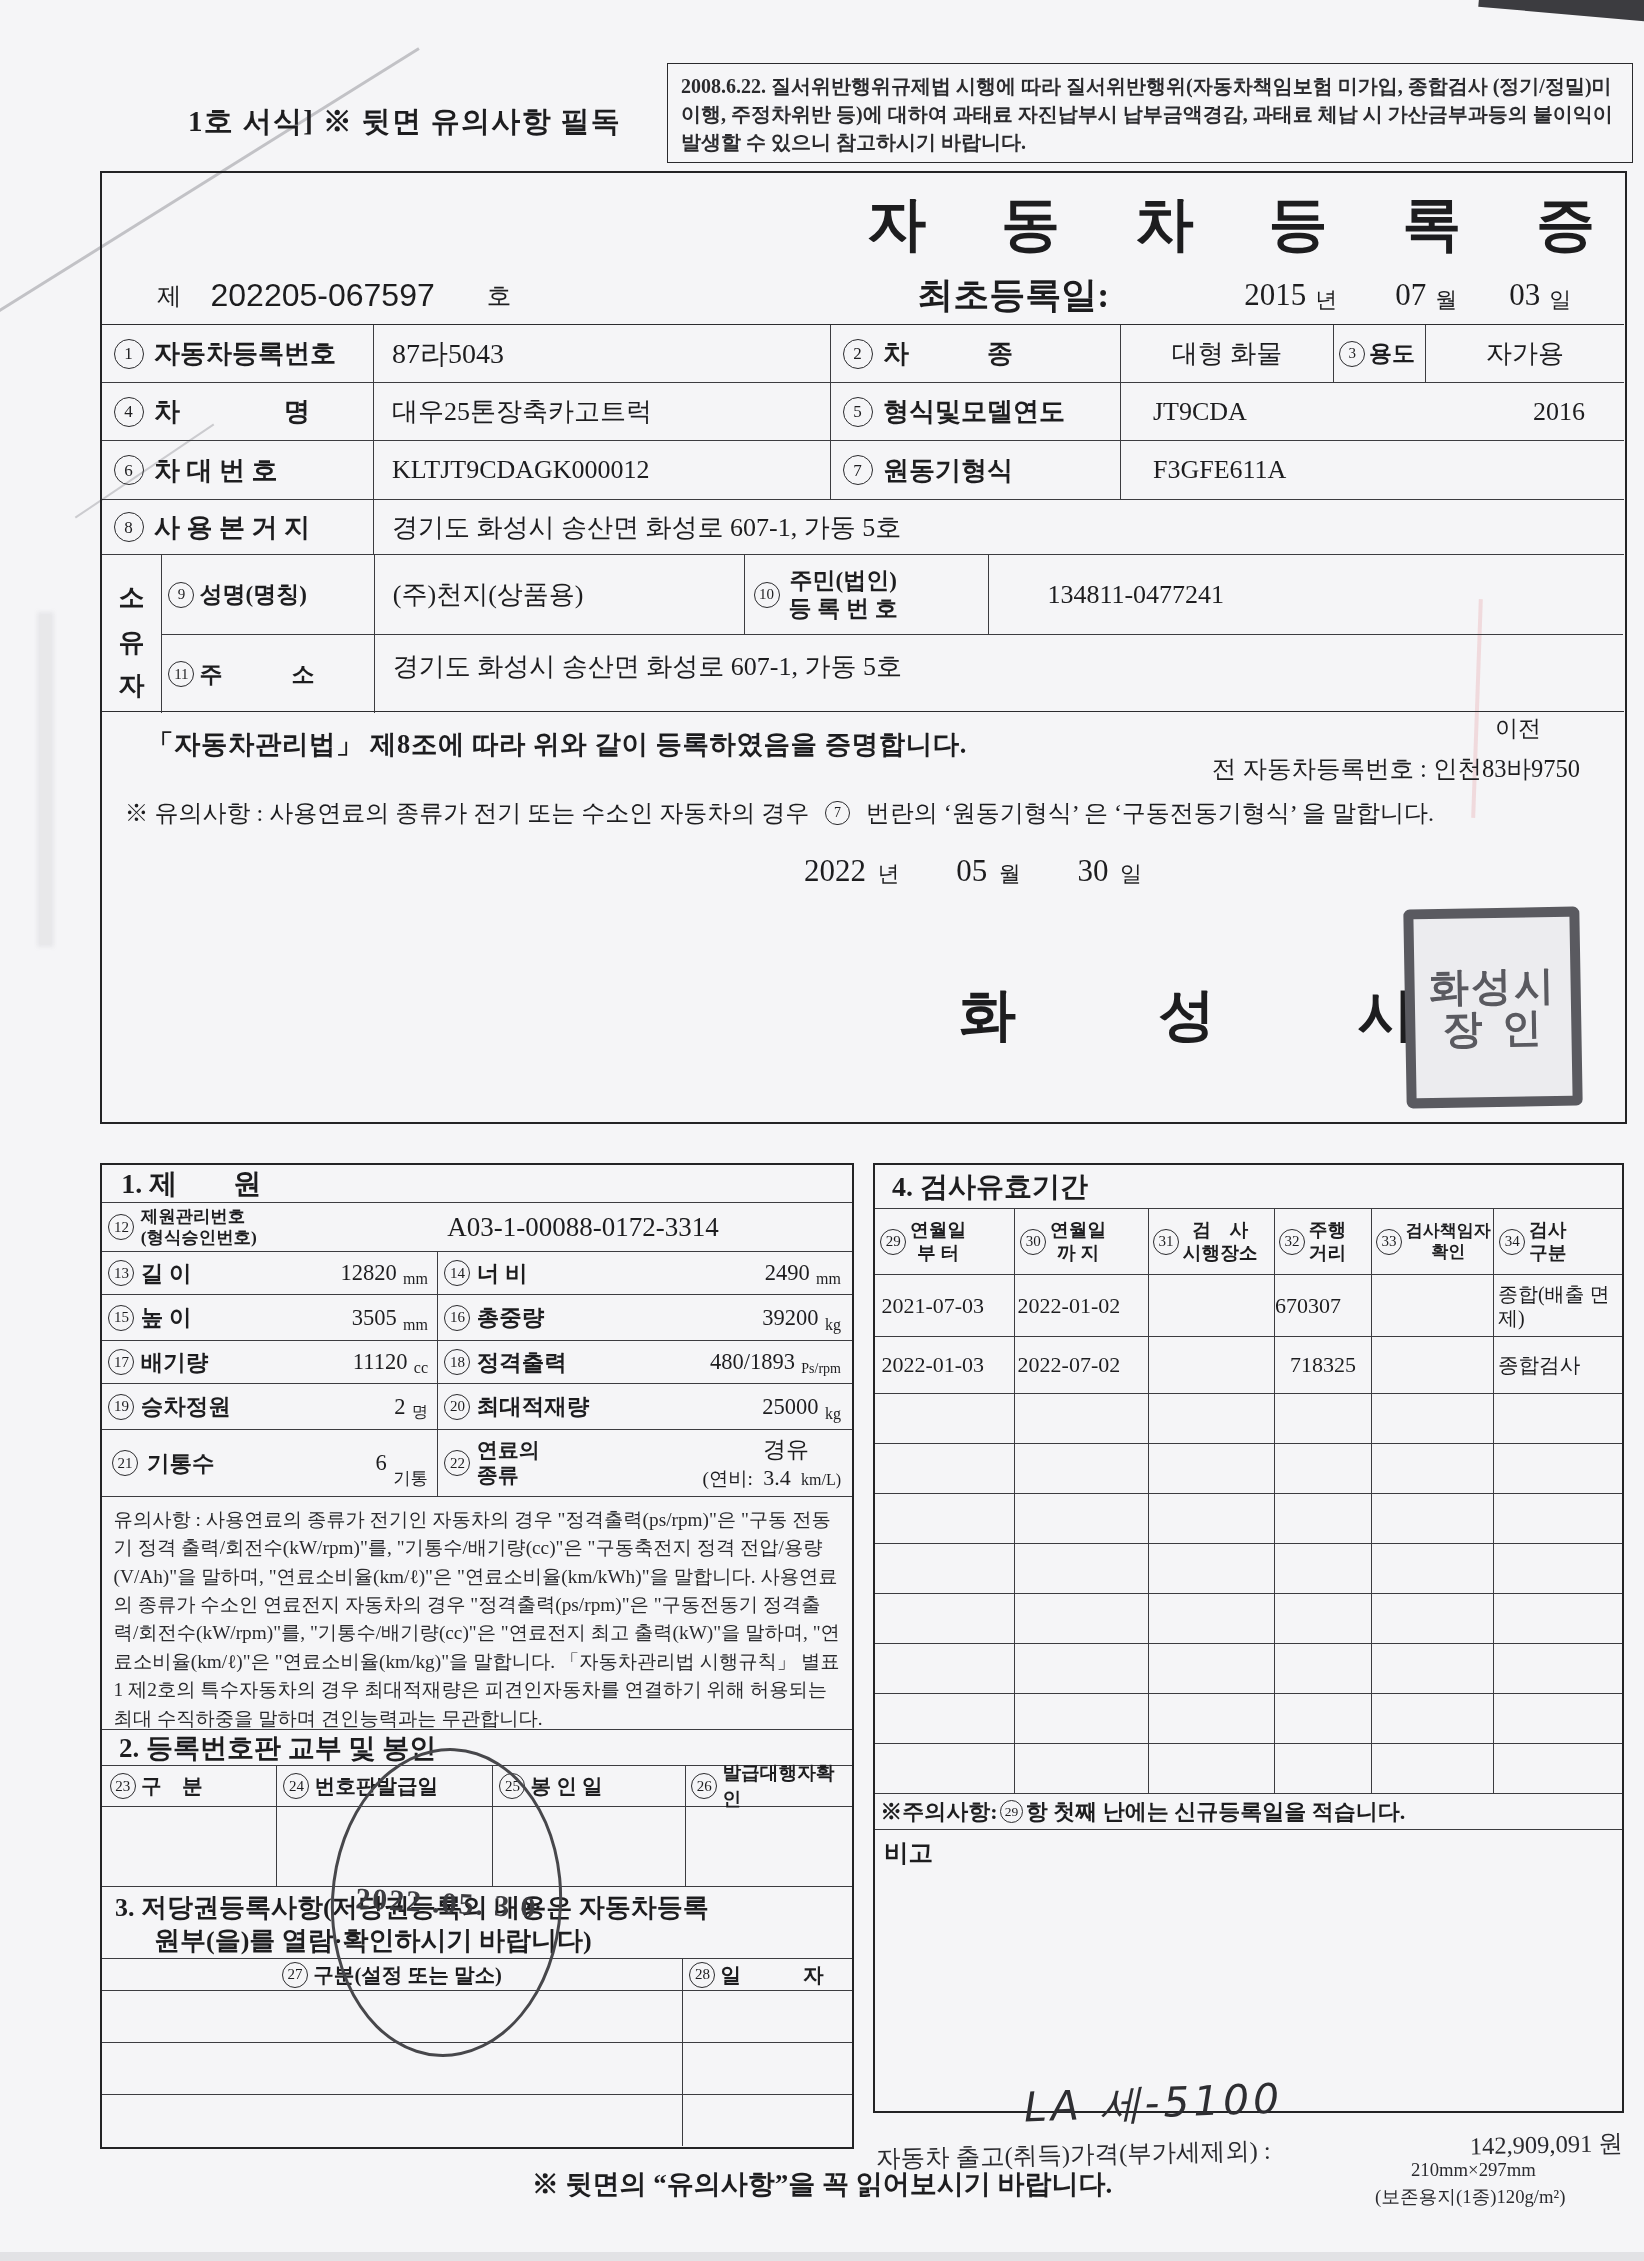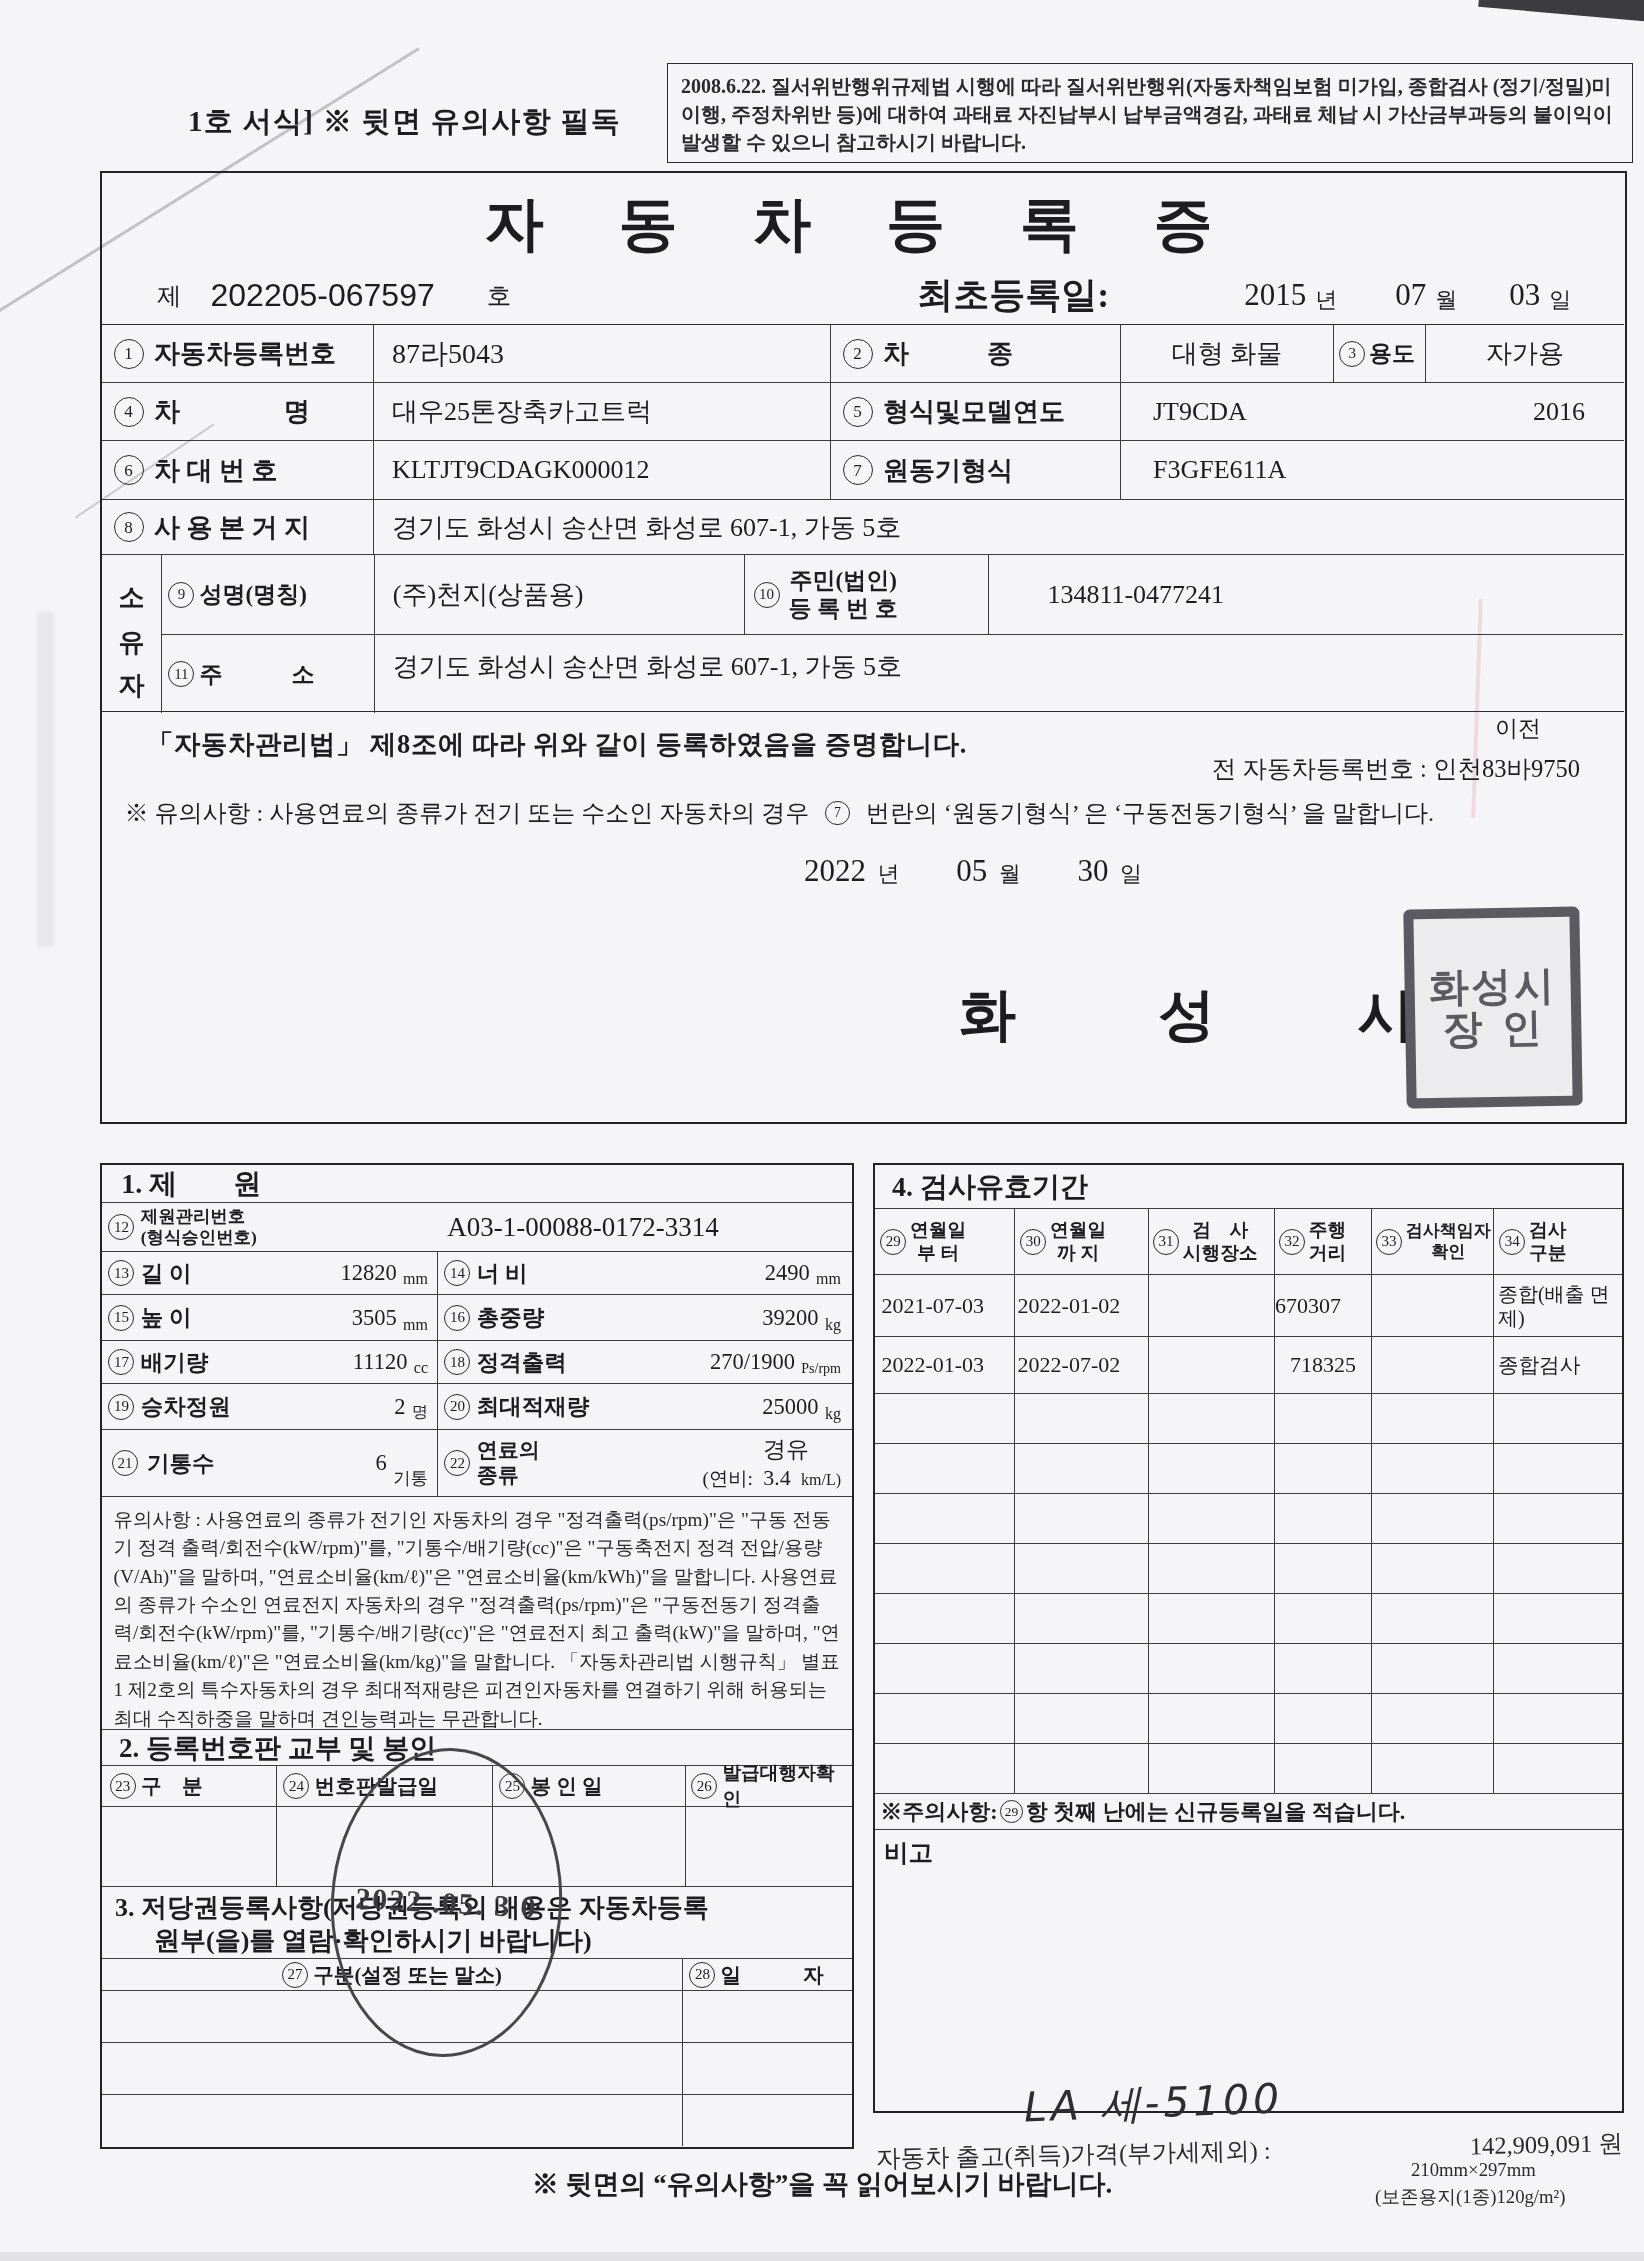--- a/index.html
+++ b/index.html
@@ -35,21 +35,21 @@
 
   <div class="abs" style="left:188px;top:102px;font-size:29px;font-weight:bold;letter-spacing:1.3px;">1호 서식] ※ 뒷면 유의사항 필독</div>
 
   <div class="abs c" style="left:667px;top:63px;width:966px;height:100px;border:1.9px solid #2a2a2d;padding:7.7px 13px;
               font-size:20px;line-height:1.42;font-weight:bold;color:#2a2a2d;">
     <span>2008.6.22. 질서위반행위규제법 시행에 따라 질서위반행위(자동차책임보험 미가입, 종합검사 (정기/정밀)미이행, 주정차위반 등)에 대하여 과태료 자진납부시 납부금액경감, 과태료 체납 시 가산금부과등의 불이익이 발생할 수 있으니 참고하시기 바랍니다.</span>
   </div>
 
   <div class="abs bx" style="left:100px;top:171px;width:1527px;height:953px;">
 
-    <div class="abs" style="left:0;right:0;top:11.6px;text-align:center;font-size:59px;font-weight:bold;letter-spacing:30px;">자 동 차 등 록 증</div>
+    <div class="abs" style="left:0;right:0;top:11.6px;text-align:right;font-size:59px;font-weight:bold;letter-spacing:30px;">자 동 차 등 록 증</div>
 
     <div class="abs row" style="left:16px;top:97px;width:1488px;height:50px;align-items:center;">
       <span style="font-size:24.5px;margin-left:39px;">제</span>
       <span style="font-size:32px;margin-left:29px;font-family:'Liberation Sans',sans-serif;">202205-067597</span>
       <span style="font-size:24.5px;margin-left:52px;">호</span>
       <span style="font-size:36px;font-weight:bold;margin-left:406px;">최초등록일:</span>
       <span style="font-size:31px;margin-left:135px;">2015</span>
       <span style="font-size:22px;margin-left:9px;margin-top:9px;">년</span>
       <span style="font-size:31px;margin-left:58px;">07</span>
       <span style="font-size:22px;margin-left:9px;margin-top:9px;">월</span>
@@ -258,21 +258,21 @@
         </div>
       <div class="c specval" style="width:177px;">
           <span>11120</span>
           <span class="unit">cc</span>
         </div>
       <div class="c lab bl" style="width:167px;padding:0 6.4px;gap:6.4px;">
           <span class="cnum sm">18</span>
           <span>정격출력</span>
         </div>
       <div class="c specval" style="width:246px;">
-          <span>270/1900</span>
+          <span>480/1893</span>
           <span class="unit" style="font-size:14px;">Ps/rpm</span>
         </div>
     </div>
 
     <div class="row bt" style="height:46px;font-size:22.5px;">
       <div class="c lab" style="width:158px;padding:0 6.4px;gap:6.4px;">
           <span class="cnum sm">19</span>
           <span>승차정원</span>
         </div>
       <div class="c specval" style="width:177px;">

